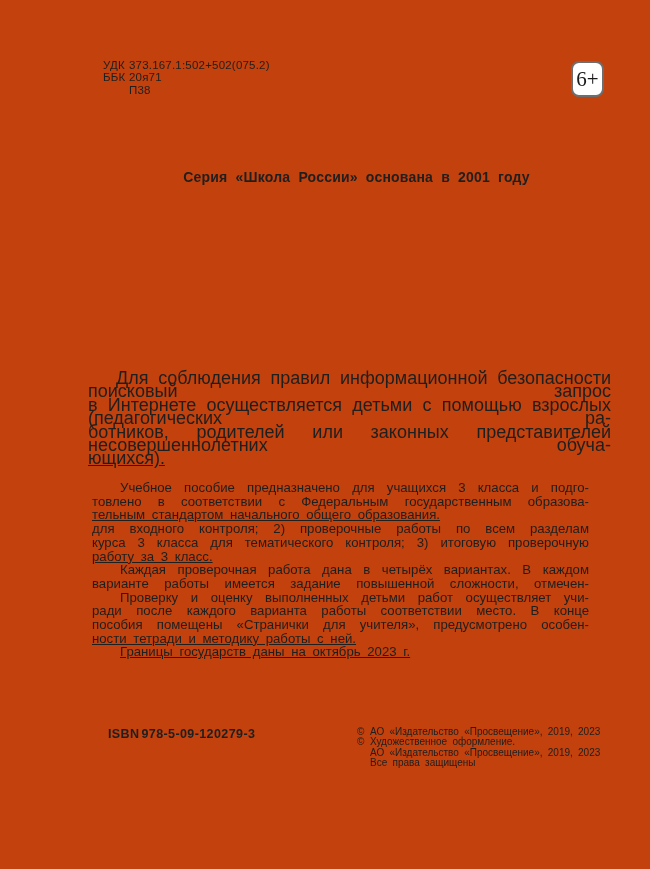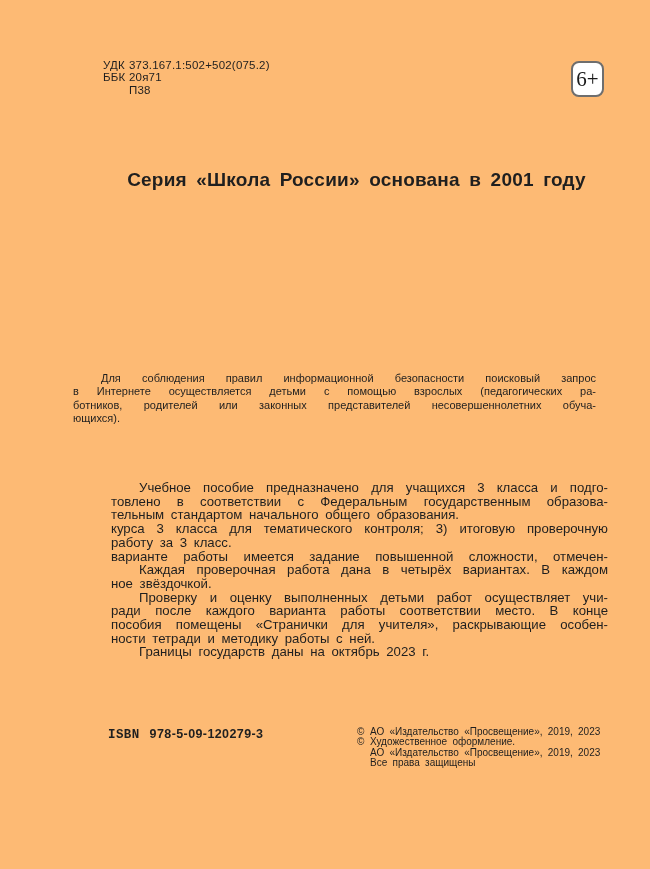--- a/index.html
+++ b/index.html
@@ -4,21 +4,21 @@
 <style>
   html,body{margin:0;padding:0;}
   body{
     width:650px;height:869px;
     background:#ffffff;
     font-family:"Liberation Sans","DejaVu Sans",sans-serif;
     color:#1f1f1f;
     overflow:hidden;
     position:relative;
   }
-  .page{position:absolute;inset:0;background:#fdba74;}
+  .page{position:absolute;inset:0;background:#c2410c;}
 
   
   .imprint{
     position:absolute;left:103px;top:59px;
     font-size:11.5px;line-height:12.3px;letter-spacing:.2px;
   }
   .imprint .row{white-space:nowrap;}
   .imprint .lbl{display:inline-block;width:26px;}
 
   
@@ -29,53 +29,54 @@
     box-sizing:border-box;
     display:flex;align-items:center;justify-content:center;
     font-family:"Liberation Serif","DejaVu Serif",serif;
     font-size:21px;color:#1a1a1a;
     background:#fff;
   }
 
   
   .series{
     position:absolute;left:108px;top:169px;width:497px;
-    text-align:center;font-weight:bold;font-size:19px;
+    text-align:center;font-weight:bold;font-size:14px;
     word-spacing:4px;letter-spacing:.2px;
   }
 
   
   .tline{
     text-align:justify;
     -moz-text-align-last:justify;
     text-align-last:justify;
   }
   .tline.last{
     text-align-last:left;
     -moz-text-align-last:left;
     word-spacing:3px;
+    text-decoration:underline;
   }
   .tline.indent{text-indent:28px;}
 
   .notice{
-    position:absolute;left:73px;top:372px;width:523px;
-    font-size:11px;line-height:13.4px;
+    position:absolute;left:88px;top:372px;width:523px;
+    font-size:18px;line-height:13.4px;
   }
   .annotation{
-    position:absolute;left:111px;top:481px;width:497px;
+    position:absolute;left:92px;top:481px;width:497px;
     font-size:13.2px;line-height:13.7px;
   }
 
   
   .isbn{
     position:absolute;left:108px;top:727px;
     font-weight:bold;font-size:12.5px;letter-spacing:.4px;
     white-space:nowrap;
   }
-  .isbn .isbn-label{margin-right:10px;font-family:Liberation Mono, monospace;}
+  .isbn .isbn-label{margin-right:2px;}
 
   
   .copyright{
     position:absolute;left:357px;top:727px;width:260px;
     font-size:10px;line-height:10.3px;word-spacing:2.5px;
   }
   .c-row{display:flex;}
   .c-sym{width:13px;flex:0 0 13px;}
   .c-text{flex:1;white-space:nowrap;}
 </style>
@@ -109,32 +110,32 @@
       <div class="tline last">ющихся).</div>
     </div>
 
   <div class="annotation">
     <div>
         <div class="tline indent">Учебное пособие предназначено для учащихся 3 класса и подго-</div>
         <div class="tline">товлено в соответствии с Федеральным государственным образова-</div>
         <div class="tline last">тельным стандартом начального общего образования.</div>
       </div>
     <div>
+        <div class="tline">для входного контроля; 2) проверочные работы по всем разделам</div>
         <div class="tline">курса 3 класса для тематического контроля; 3) итоговую проверочную</div>
         <div class="tline last">работу за 3 класс.</div>
       </div>
     <div>
+        <div class="tline indent">Каждая проверочная работа дана в четырёх вариантах. В каждом</div>
         <div class="tline">варианте работы имеется задание повышенной сложности, отмечен-</div>
-        <div class="tline indent">Каждая проверочная работа дана в четырёх вариантах. В каждом</div>
-        <div class="tline last">ное звёздочкой.</div>
       </div>
     <div>
         <div class="tline indent">Проверку и оценку выполненных детьми работ осуществляет учи-</div>
         <div class="tline">ради после каждого варианта работы соответствии место. В конце</div>
-        <div class="tline">пособия помещены «Странички для учителя», раскрывающие особен-</div>
+        <div class="tline">пособия помещены «Странички для учителя», предусмотрено особен-</div>
         <div class="tline last">ности тетради и методику работы с ней.</div>
       </div>
     <div>
         <div class="tline last indent">Границы государств даны на октябрь 2023 г.</div>
       </div>
   </div>
 
   <div class="isbn">
     <span class="isbn-label">ISBN</span><span>978-5-09-120279-3</span>
   </div>

